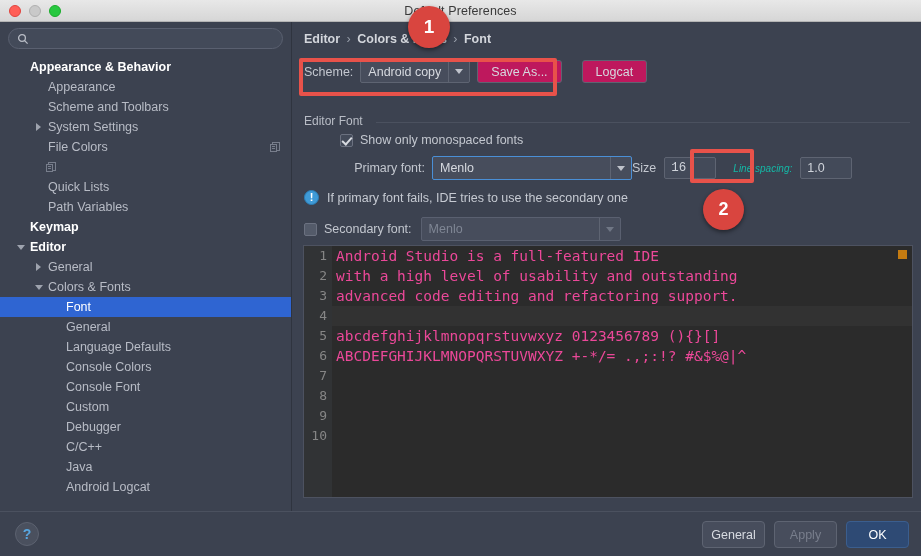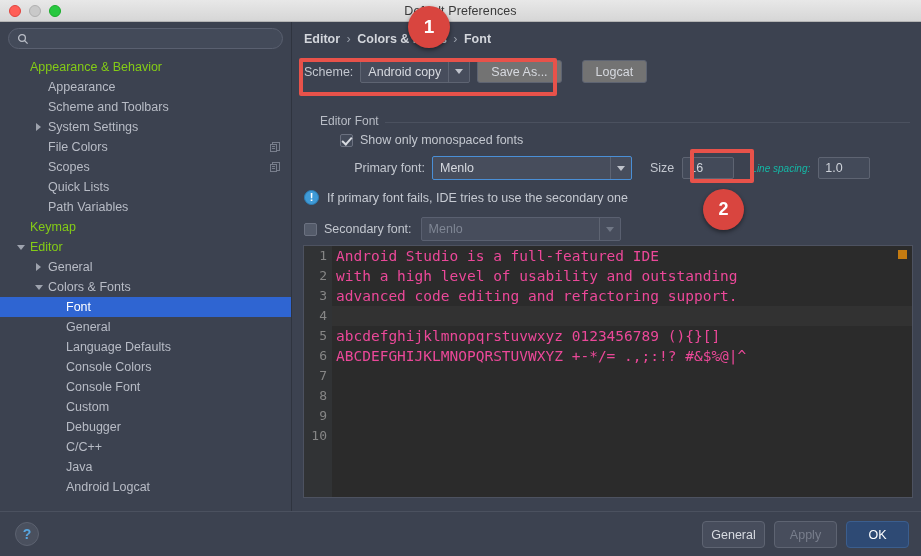--- a/index.html
+++ b/index.html
@@ -52,21 +52,21 @@
     flex: 1; background: transparent; border: none; outline: none;
     color: #d7d9de; font-size: 12px; font-family: "Liberation Sans", sans-serif;
     padding: 0 6px;
   }
   .tree { margin-top: 4px; font-size: 12.5px; }
   .tree-row {
     height: 20px; display: flex; align-items: center;
     color: #b8bcc6; white-space: nowrap; position: relative;
     padding-left: 0;
   }
-  .tree-row.bold { color: #84cc16; font-weight: normal; }
+  .tree-row.bold { color: #ffffff; font-weight: bold; }
   .tree-row.selected { background: #2f65d2; color: #ffffff; }
   .tw {
     width: 13px; display: inline-flex; align-items: center; justify-content: center;
     flex: 0 0 13px;
   }
   .arrow-r {
     width: 0; height: 0;
     border-left: 5px solid #9ea3ae;
     border-top: 4px solid transparent;
     border-bottom: 4px solid transparent;
@@ -110,32 +110,32 @@
   }
   .caret-d {
     width: 0; height: 0;
     border-top: 5px solid #bfc3cb;
     border-left: 4px solid transparent;
     border-right: 4px solid transparent;
   }
   .caret-d.dim { border-top-color: #707785; }
   .btn {
     height: 23px; padding: 0 13px; border: 1px solid #5e6472;
-    background: #737373; border-radius: 3px;
+    background: #be185d; border-radius: 3px;
     font-size: 12.5px; color: #d6d9df;
     display: inline-flex; align-items: center; justify-content: center;
     font-family: "Liberation Sans", sans-serif;
   }
 
   
   .group {
     position: absolute; left: 11px; top: 100px; width: 606px; height: 136px;
   }
   .group-title {
-    position: absolute; left: 16px; top: -8px; background: #3c4250;
+    position: absolute; left: 0; top: -8px; background: #3c4250;
     padding-right: 6px; font-size: 12px; color: #b9bdc6;
   }
   .group-line {
     position: absolute; left: 0; right: 0; top: 0;
     border-top: 1px solid #4b515f;
   }
 
   .chk-row { display: flex; align-items: flex-end; gap: 7px; margin-top: 11px; padding-left: 36px; }
   .checkbox {
     width: 13px; height: 13px; border: 1px solid #6b7180; background: #434a59;
@@ -151,27 +151,27 @@
   .font-row { display: flex; align-items: center; margin-top: 9px; }
   .lbl-primary { width: 128px; text-align: right; padding-right: 7px; }
   .combo-wide {
     width: 200px; height: 24px;
     border: 1px solid #4a8fd6; background: #474d5c; border-radius: 2px;
     display: flex; align-items: stretch;
   }
   .combo-wide.disabled { border-color: #5a6070; }
   .combo-wide .val { flex: 1; }
   .combo-wide .val.dim { color: #7f8694; }
-  .size-lbl { margin-left: 18px; font-size: 12.5px; color: #c3c7cf; }
+  .size-lbl { font-size: 12.5px; color: #c3c7cf; }
   .tfield {
     height: 22px; border: 1px solid #5e6472; background: #434a59;
     border-radius: 2px; font-size: 12.5px; color: #cfd3da;
     display: flex; align-items: center; padding: 0 6px;
   }
-  .size-field { width: 52px; margin-left: 8px; }
+  .size-field { width: 52px; margin-left: 8px; font-family: Liberation Mono, monospace; }
   .ls-lbl { margin-left: 17px; font-size: 10px; color: #14b8a6; font-style: italic; }
   .ls-field { width: 52px; margin-left: 8px; }
 
   .info-row { display: flex; align-items: center; gap: 8px; margin-top: 10px; }
   .info-icon {
     width: 15px; height: 15px; border-radius: 50%;
     background: #3f9ad6; border: 1px solid #2b7fb8;
     color: #fff; font-size: 11px; font-weight: bold;
     display: flex; align-items: center; justify-content: center;
     line-height: 1;
@@ -301,21 +301,20 @@
             <svg width="12" height="12" viewBox="0 0 12 12">
               <rect x="3.5" y="1.5" width="7" height="8" fill="none" stroke="#8d93a0" stroke-width="1"></rect>
               <rect x="1.5" y="3.5" width="6" height="7" fill="#3c4250" stroke="#8d93a0" stroke-width="1"></rect>
               <line x1="3" y1="5.5" x2="6" y2="5.5" stroke="#8d93a0" stroke-width="1"></line>
               <line x1="3" y1="7.5" x2="6" y2="7.5" stroke="#8d93a0" stroke-width="1"></line>
             </svg>
           </span>
         </div>
         <div class="tree-row" style="padding-left: 32px;">
           <span class="tw"></span>
-          <span class="tree-label" style="padding-left: 3px;">Scopes</span>
           <span class="row-ico">
             <svg width="12" height="12" viewBox="0 0 12 12">
               <rect x="3.5" y="1.5" width="7" height="8" fill="none" stroke="#8d93a0" stroke-width="1"></rect>
               <rect x="1.5" y="3.5" width="6" height="7" fill="#3c4250" stroke="#8d93a0" stroke-width="1"></rect>
               <line x1="3" y1="5.5" x2="6" y2="5.5" stroke="#8d93a0" stroke-width="1"></line>
               <line x1="3" y1="7.5" x2="6" y2="7.5" stroke="#8d93a0" stroke-width="1"></line>
             </svg>
           </span>
         </div>
         <div class="tree-row" style="padding-left: 32px;">

